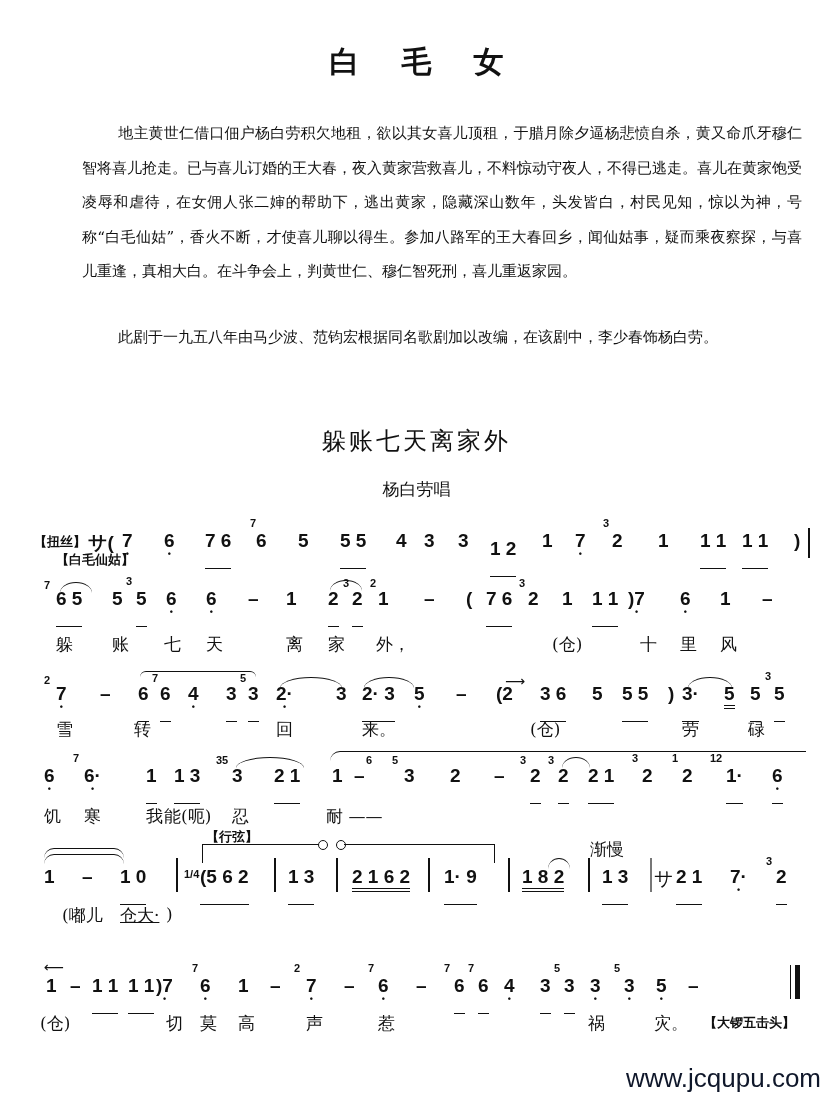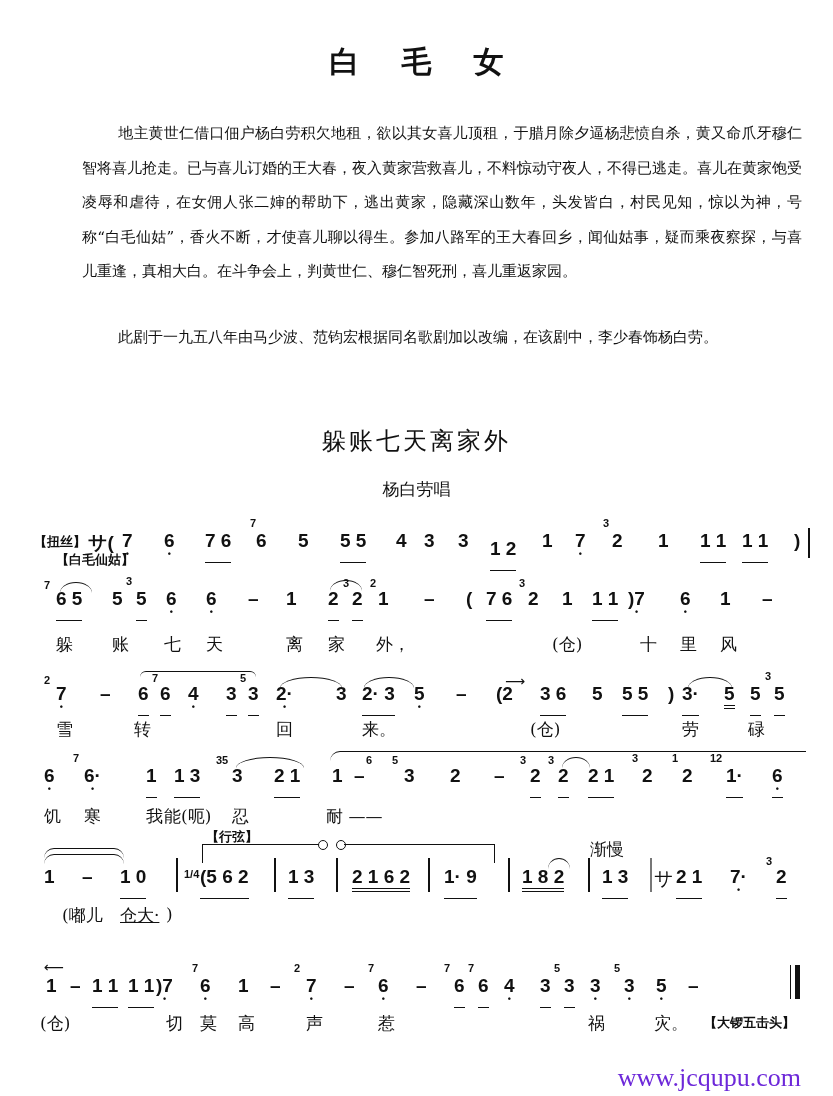--- a/index.html
+++ b/index.html
@@ -12,36 +12,36 @@
   .para.p1 { top:116px; }
   .para.p2 { top:320px; }
   .para .indent { display:inline-block; width:36px; }
   .song-title { position:absolute; top:425px; left:0; width:833px; text-align:center;
                 font-size:24px; letter-spacing:3px; font-family:"DejaVu Serif", serif; }
   .singer { position:absolute; top:478px; left:0; width:833px; text-align:center; font-size:17px;
             font-family:"DejaVu Serif", serif; }
   .line { position:absolute; left:0; width:833px; }
   .tok { position:absolute; font-weight:bold; font-size:19px; font-family:"Liberation Sans", sans-serif;
          white-space:nowrap; }
-  .tok.u { border-bottom:1.5px solid #111; padding-bottom:10px;text-align:center; }
+  .tok.u { border-bottom:1.5px solid #111; padding-bottom:16px;text-align:center; }
   .tok.uu { border-bottom:4px double #111; padding-bottom:0; }
   .grace { position:absolute; font-size:11px; font-weight:bold; font-family:"Liberation Sans", sans-serif;
            line-height:11px; }
   .dot-low::after { content:"•"; position:absolute; left:50%; transform:translateX(-50%); top:19px; font-size:9px; }
   .lyric { position:absolute; font-size:17px; font-family:"DejaVu Serif", serif; white-space:nowrap; }
   .label { position:absolute; font-size:13px; font-weight:bold; font-family:"DejaVu Sans", sans-serif; white-space:nowrap; }
   .bar { position:absolute; width:2px; background:#111; }
   .slur { position:absolute; border-top:1.5px solid #111; border-radius:50% 50% 0 0 / 100% 100% 0 0; height:10px; }
   .bracket { position:absolute; border-top:1.5px solid #111; border-left:1.5px solid #111; height:18px; }
   .bracket.rend { border-left:none; border-right:1.5px solid #111; }
   .circle { position:absolute; width:8px; height:8px; border:1.5px solid #111; border-radius:50%; background:#fff; }
   .final-bar { position:absolute; top:965px; left:790px; width:3px; height:34px; border-left:1.5px solid #111; }
   .final-bar::after { content:""; position:absolute; left:4px; top:0; width:5px; height:34px; background:#111; }
-  .watermark { position:absolute; right:32px; top:1063px; font-size:26px; color:#6d28d9;
-               font-family:Liberation Serif, serif; }
+  .watermark { position:absolute; right:12px; top:1063px; font-size:26px; color:#0f172a;
+               font-family:Liberation Sans, sans-serif; }
   .tempo { position:absolute; top:838px; left:590px; font-size:17px; font-family:"DejaVu Serif", serif; }
   .arrow { position:absolute; font-size:14px; }
 </style>
 </head>
 <body>
 
 <div class="title">白毛女</div>
 <div class="para p1"><span class="indent"></span><span>地主黄世仁借口佃户杨白劳积欠地租，欲以其女喜儿顶租，于腊月除夕逼杨悲愤自杀，黄又命爪牙穆仁智将喜儿抢走。已与喜儿订婚的王大春，夜入黄家营救喜儿，不料惊动守夜人，不得已逃走。喜儿在黄家饱受凌辱和虐待，在女佣人张二婶的帮助下，逃出黄家，隐藏深山数年，头发皆白，村民见知，惊以为神，号称“白毛仙姑”，香火不断，才使喜儿聊以得生。参加八路军的王大春回乡，闻仙姑事，疑而乘夜察探，与喜儿重逢，真相大白。在斗争会上，判黄世仁、穆仁智死刑，喜儿重返家园。</span></div>
 <div class="para p2"><span class="indent"></span><span>此剧于一九五八年由马少波、范钧宏根据同名歌剧加以改编，在该剧中，李少春饰杨白劳。</span></div>
 <div class="song-title">躲账七天离家外</div>

